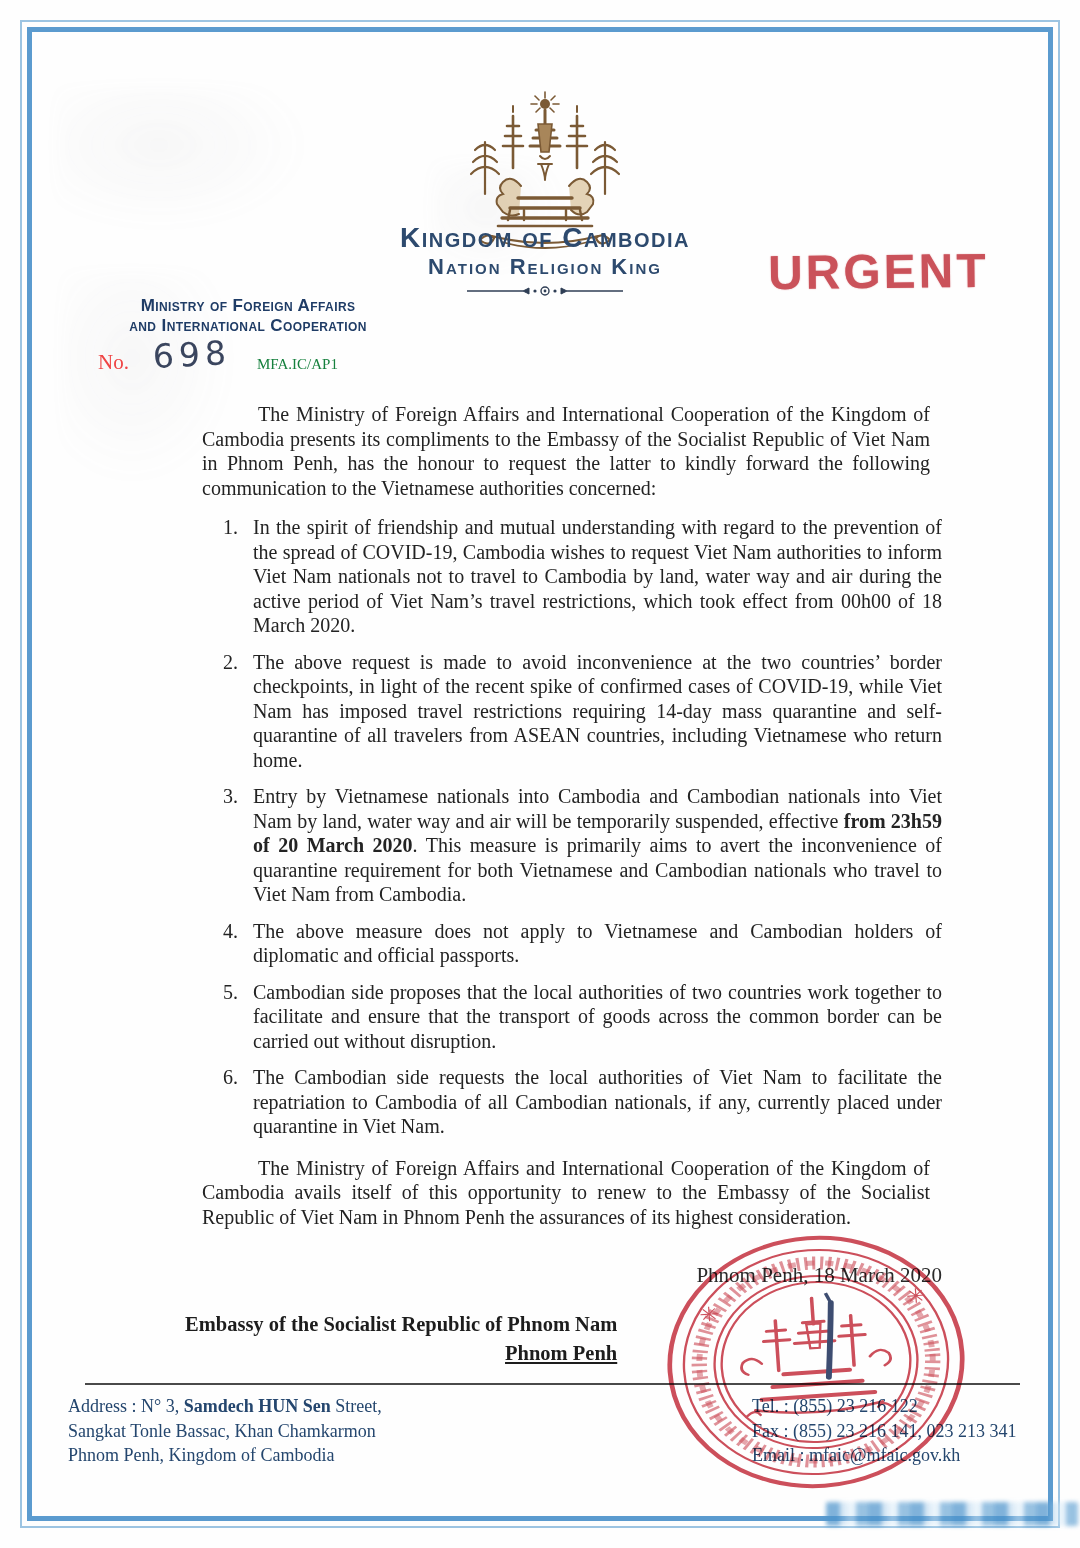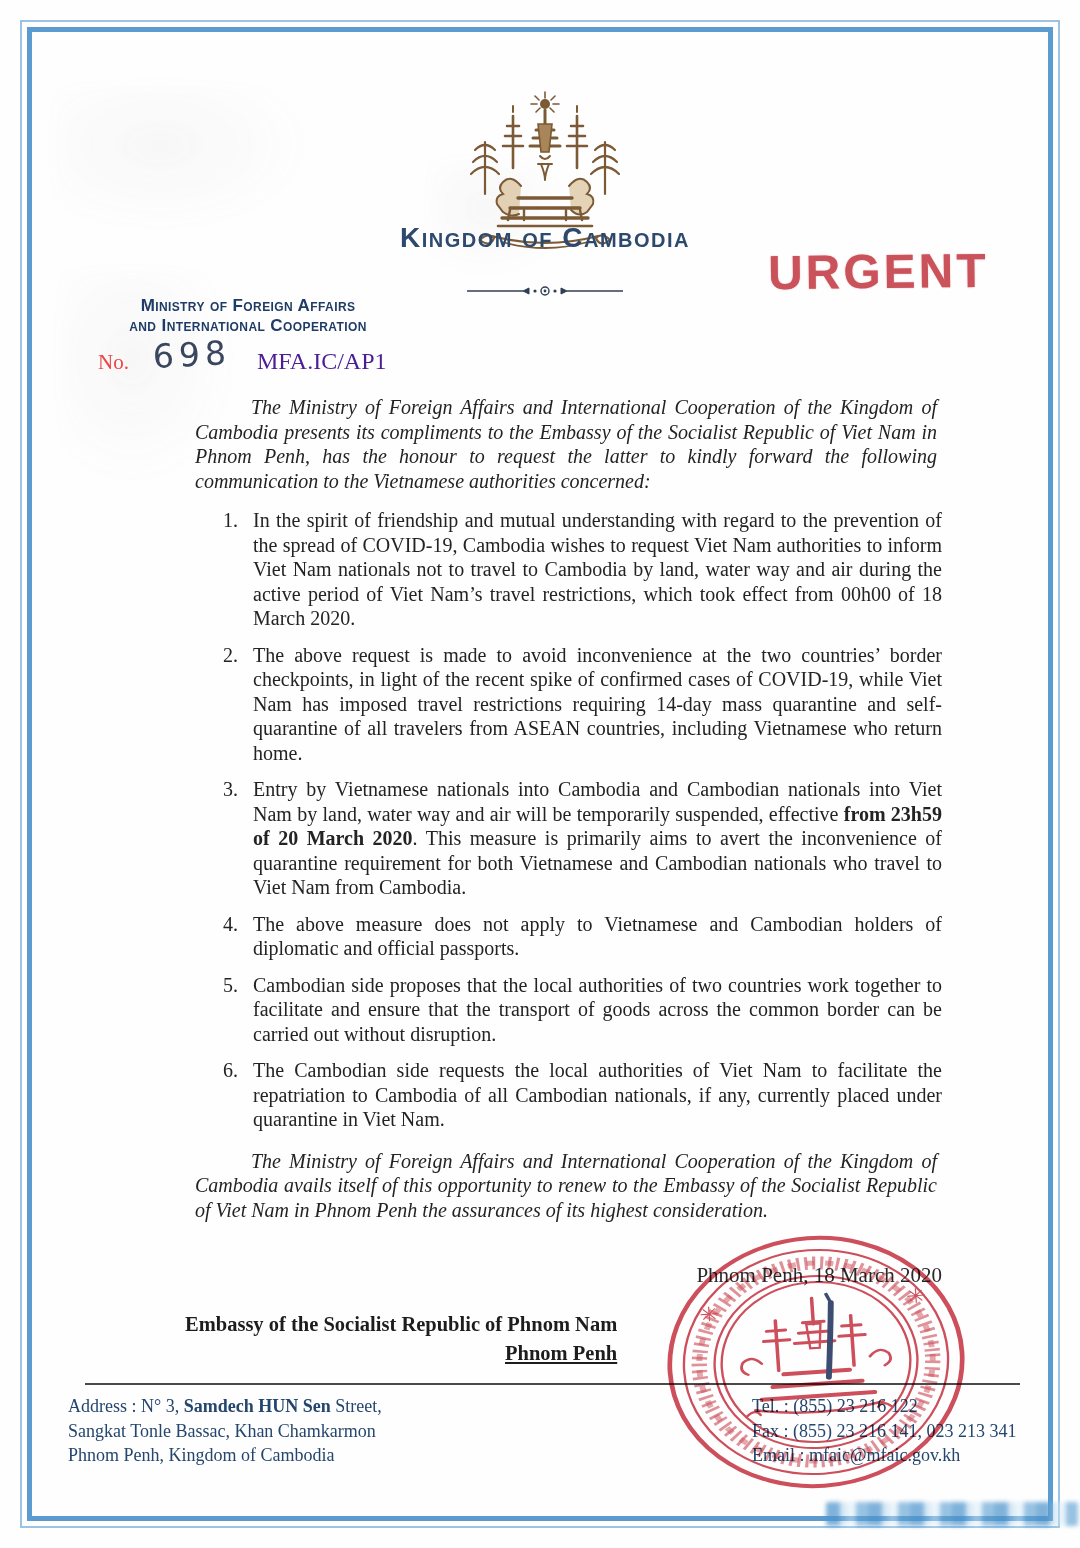--- a/index.html
+++ b/index.html
@@ -62,28 +62,28 @@
     font-size:17px;line-height:20px;letter-spacing:.4px;color:#1f3c66;
   }
   .ref-line{position:absolute;left:98px;top:338px;height:42px;white-space:nowrap;}
   .ref-label{font-size:21px;color:#ef4444;}
   .ref-number{
     display:inline-block;margin:0 26px 0 24px;
     font-family:"DejaVu Sans",sans-serif;
     font-size:33px;font-weight:400;letter-spacing:5px;color:#3a455e;
     transform:rotate(-3deg) translateY(-3px);
   }
-  .ref-code{font-size:24px;color:#4c1d95;}
+  .ref-code{font-size:15px;color:#15803d;}
 
   
   .content{
     position:absolute;left:190px;top:390px;width:752px;
     font-size:20px;line-height:24.5px;text-align:justify;
   }
-  .content p{margin:5px;font-style:italic;}
+  .content p{margin:12px;}
   .para-open{text-indent:56px;margin-bottom:15px !important;}
   ol.notes{list-style:none;margin:0;padding:0;}
   ol.notes li{
     position:relative;padding-left:63px;margin-bottom:12px;
   }
   ol.notes li .num{position:absolute;left:33px;top:0;}
   .para-close{text-indent:56px;margin-top:17px !important;}
   .dateline{
     position:absolute;left:190px;top:1263px;width:752px;
     text-align:right;font-size:21px;color:#2a2a2a;
@@ -182,20 +182,21 @@
 
       <path d="M60 108 h54 M52 118 h70 M44 128 h86" stroke-width="3.4"></path>
       <path d="M40 136 h94" stroke-width="2.6"></path>
 
       <path d="M34 146 q53 14 106 0 M22 150 q8 -8 14 -2 q-4 10 -14 2 M152 150 q-8 -8 -14 -2 q4 10 14 2" stroke-width="2.2"></path>
       <path d="M44 152 q43 12 86 0" stroke-width="1.8"></path>
     </g>
   </svg>
 
   <div class="kingdom-line">Kingdom of Cambodia</div>
+  <div class="motto-line">Nation Religion King</div>
 
   <svg class="ornament" viewBox="0 0 160 14">
     <g stroke="#2f3e55" fill="#2f3e55">
       <line x1="2" y1="7" x2="58" y2="7" stroke-width="1.6"></line>
       <line x1="102" y1="7" x2="158" y2="7" stroke-width="1.6"></line>
       <path d="M58 7 l6 -3 0 6 z"></path>
         <path d="M102 7 l-6 -3 0 6 z"></path>
       <circle cx="80" cy="7" r="4" fill="none" stroke-width="1.4"></circle>
       <circle cx="80" cy="7" r="1.4" stroke="none"></circle>
       <circle cx="70" cy="7" r="1.6" stroke="none"></circle>

